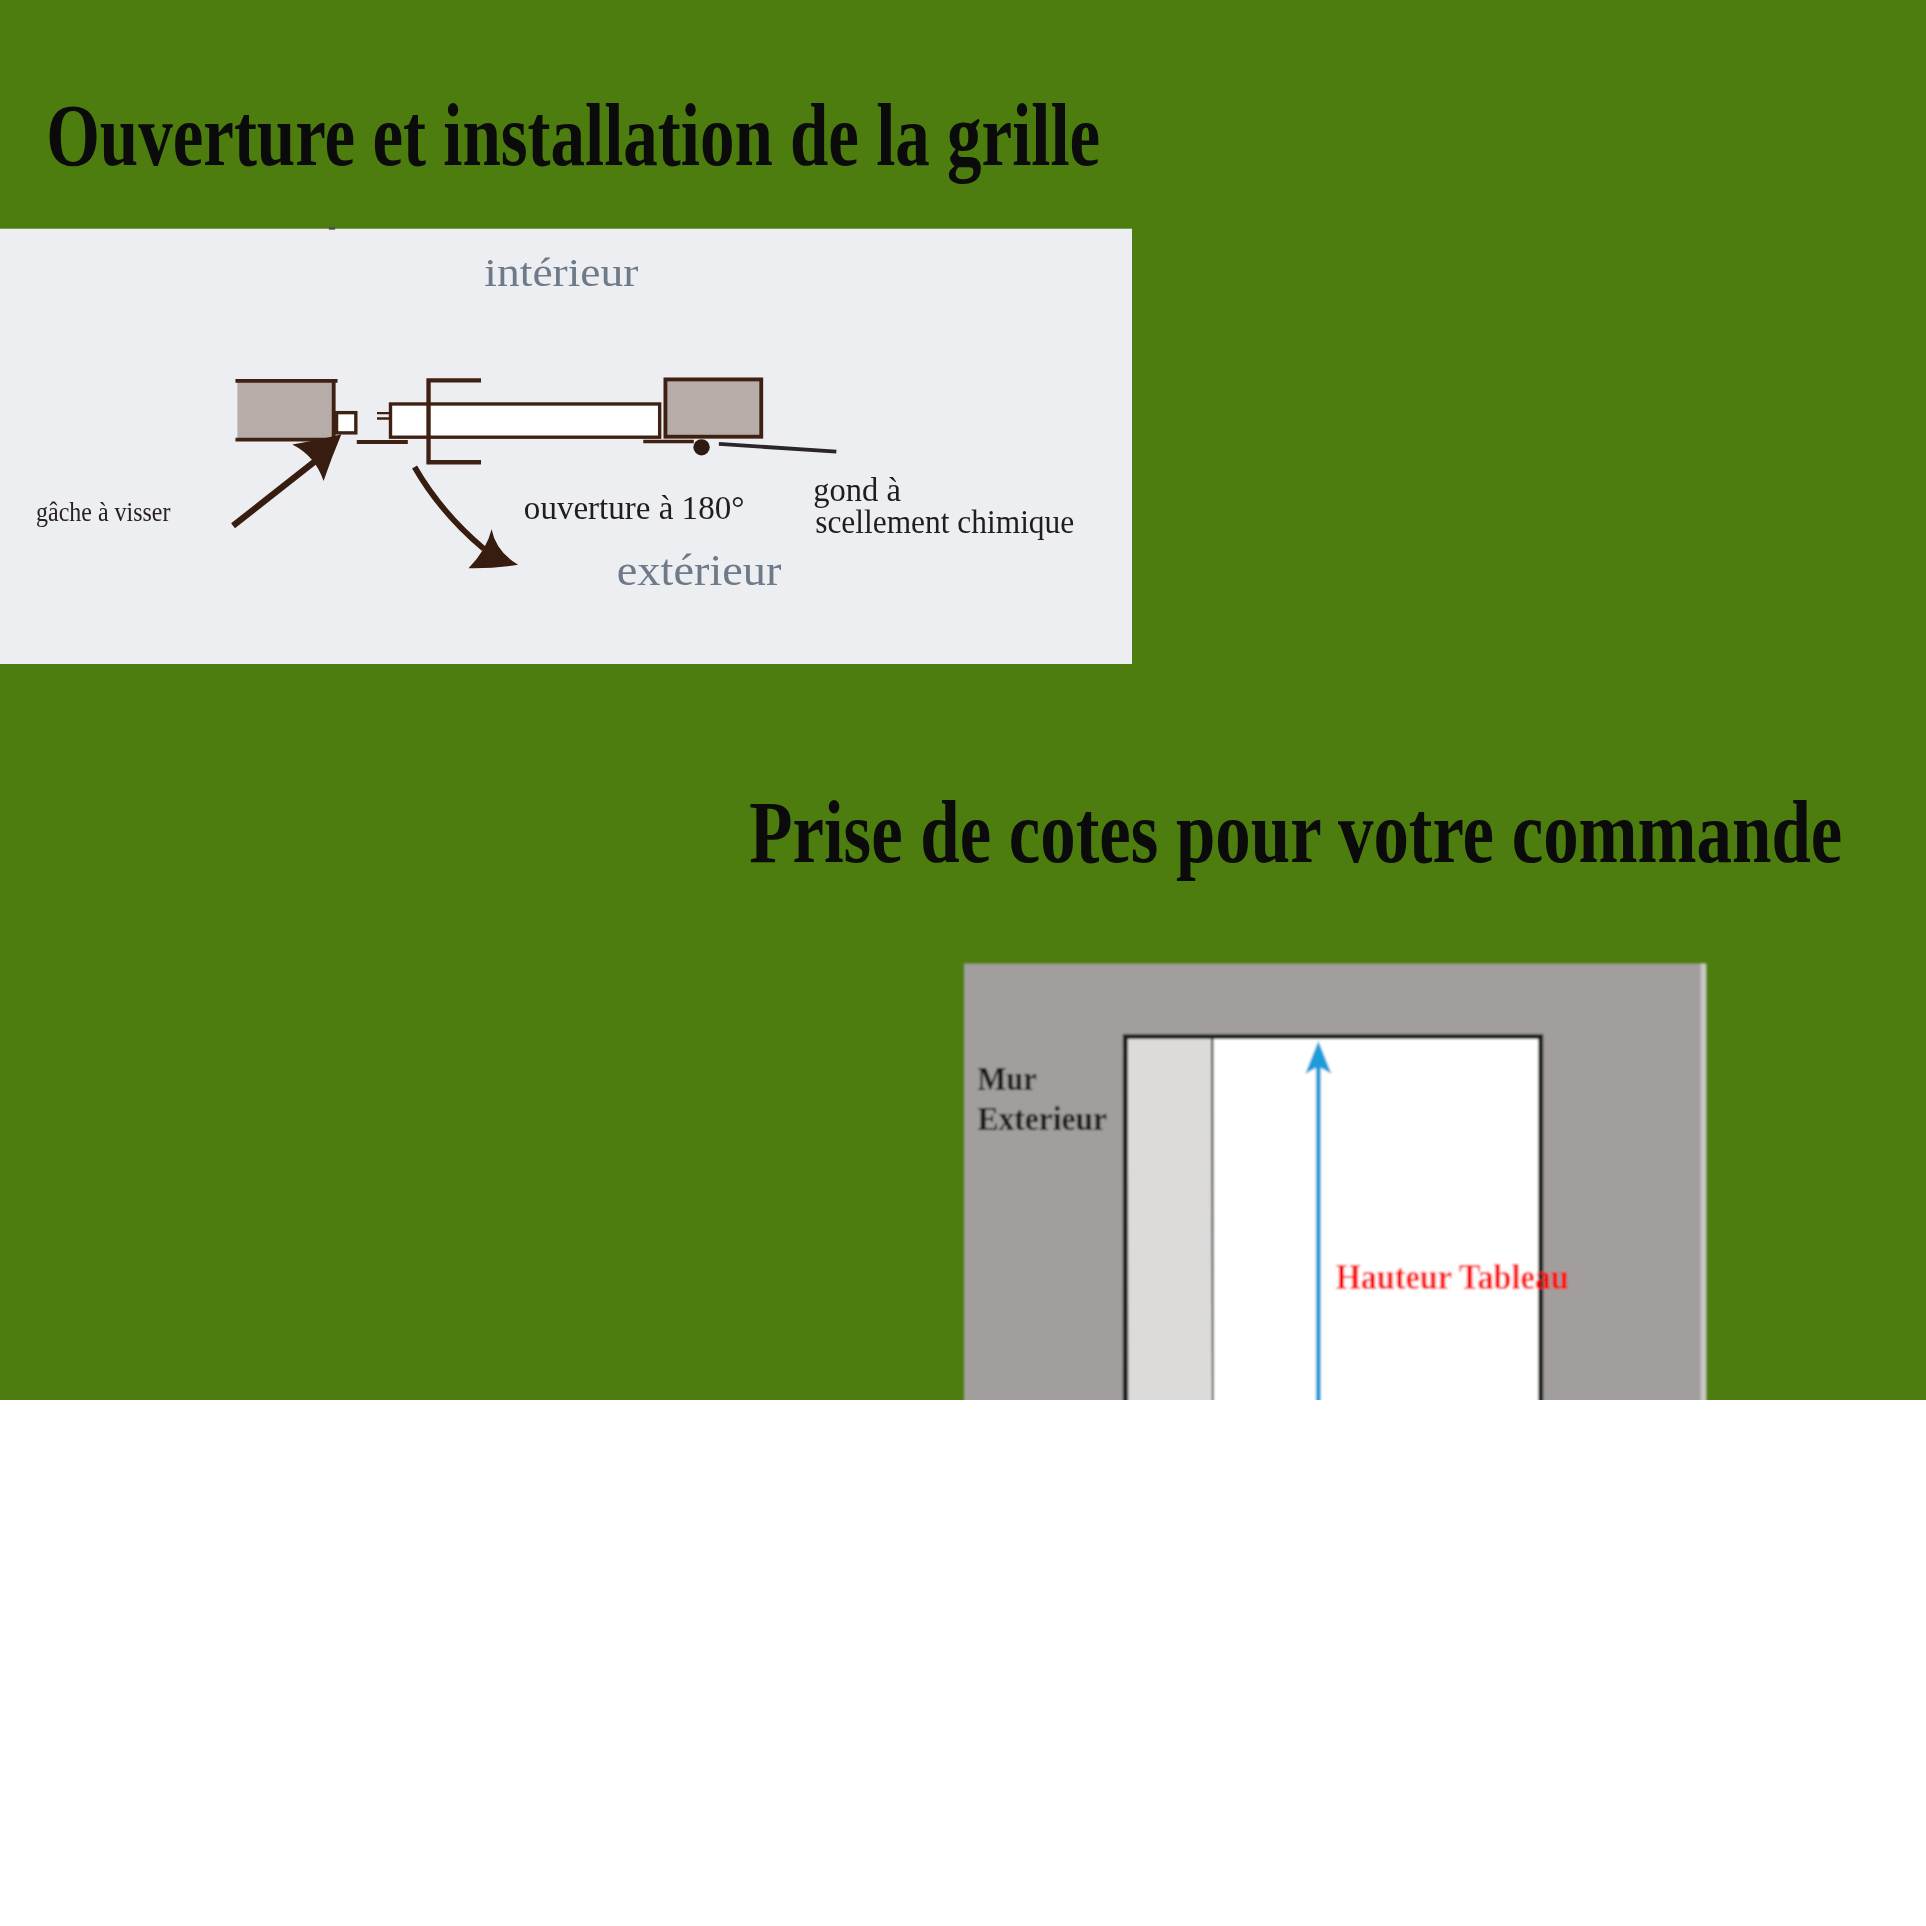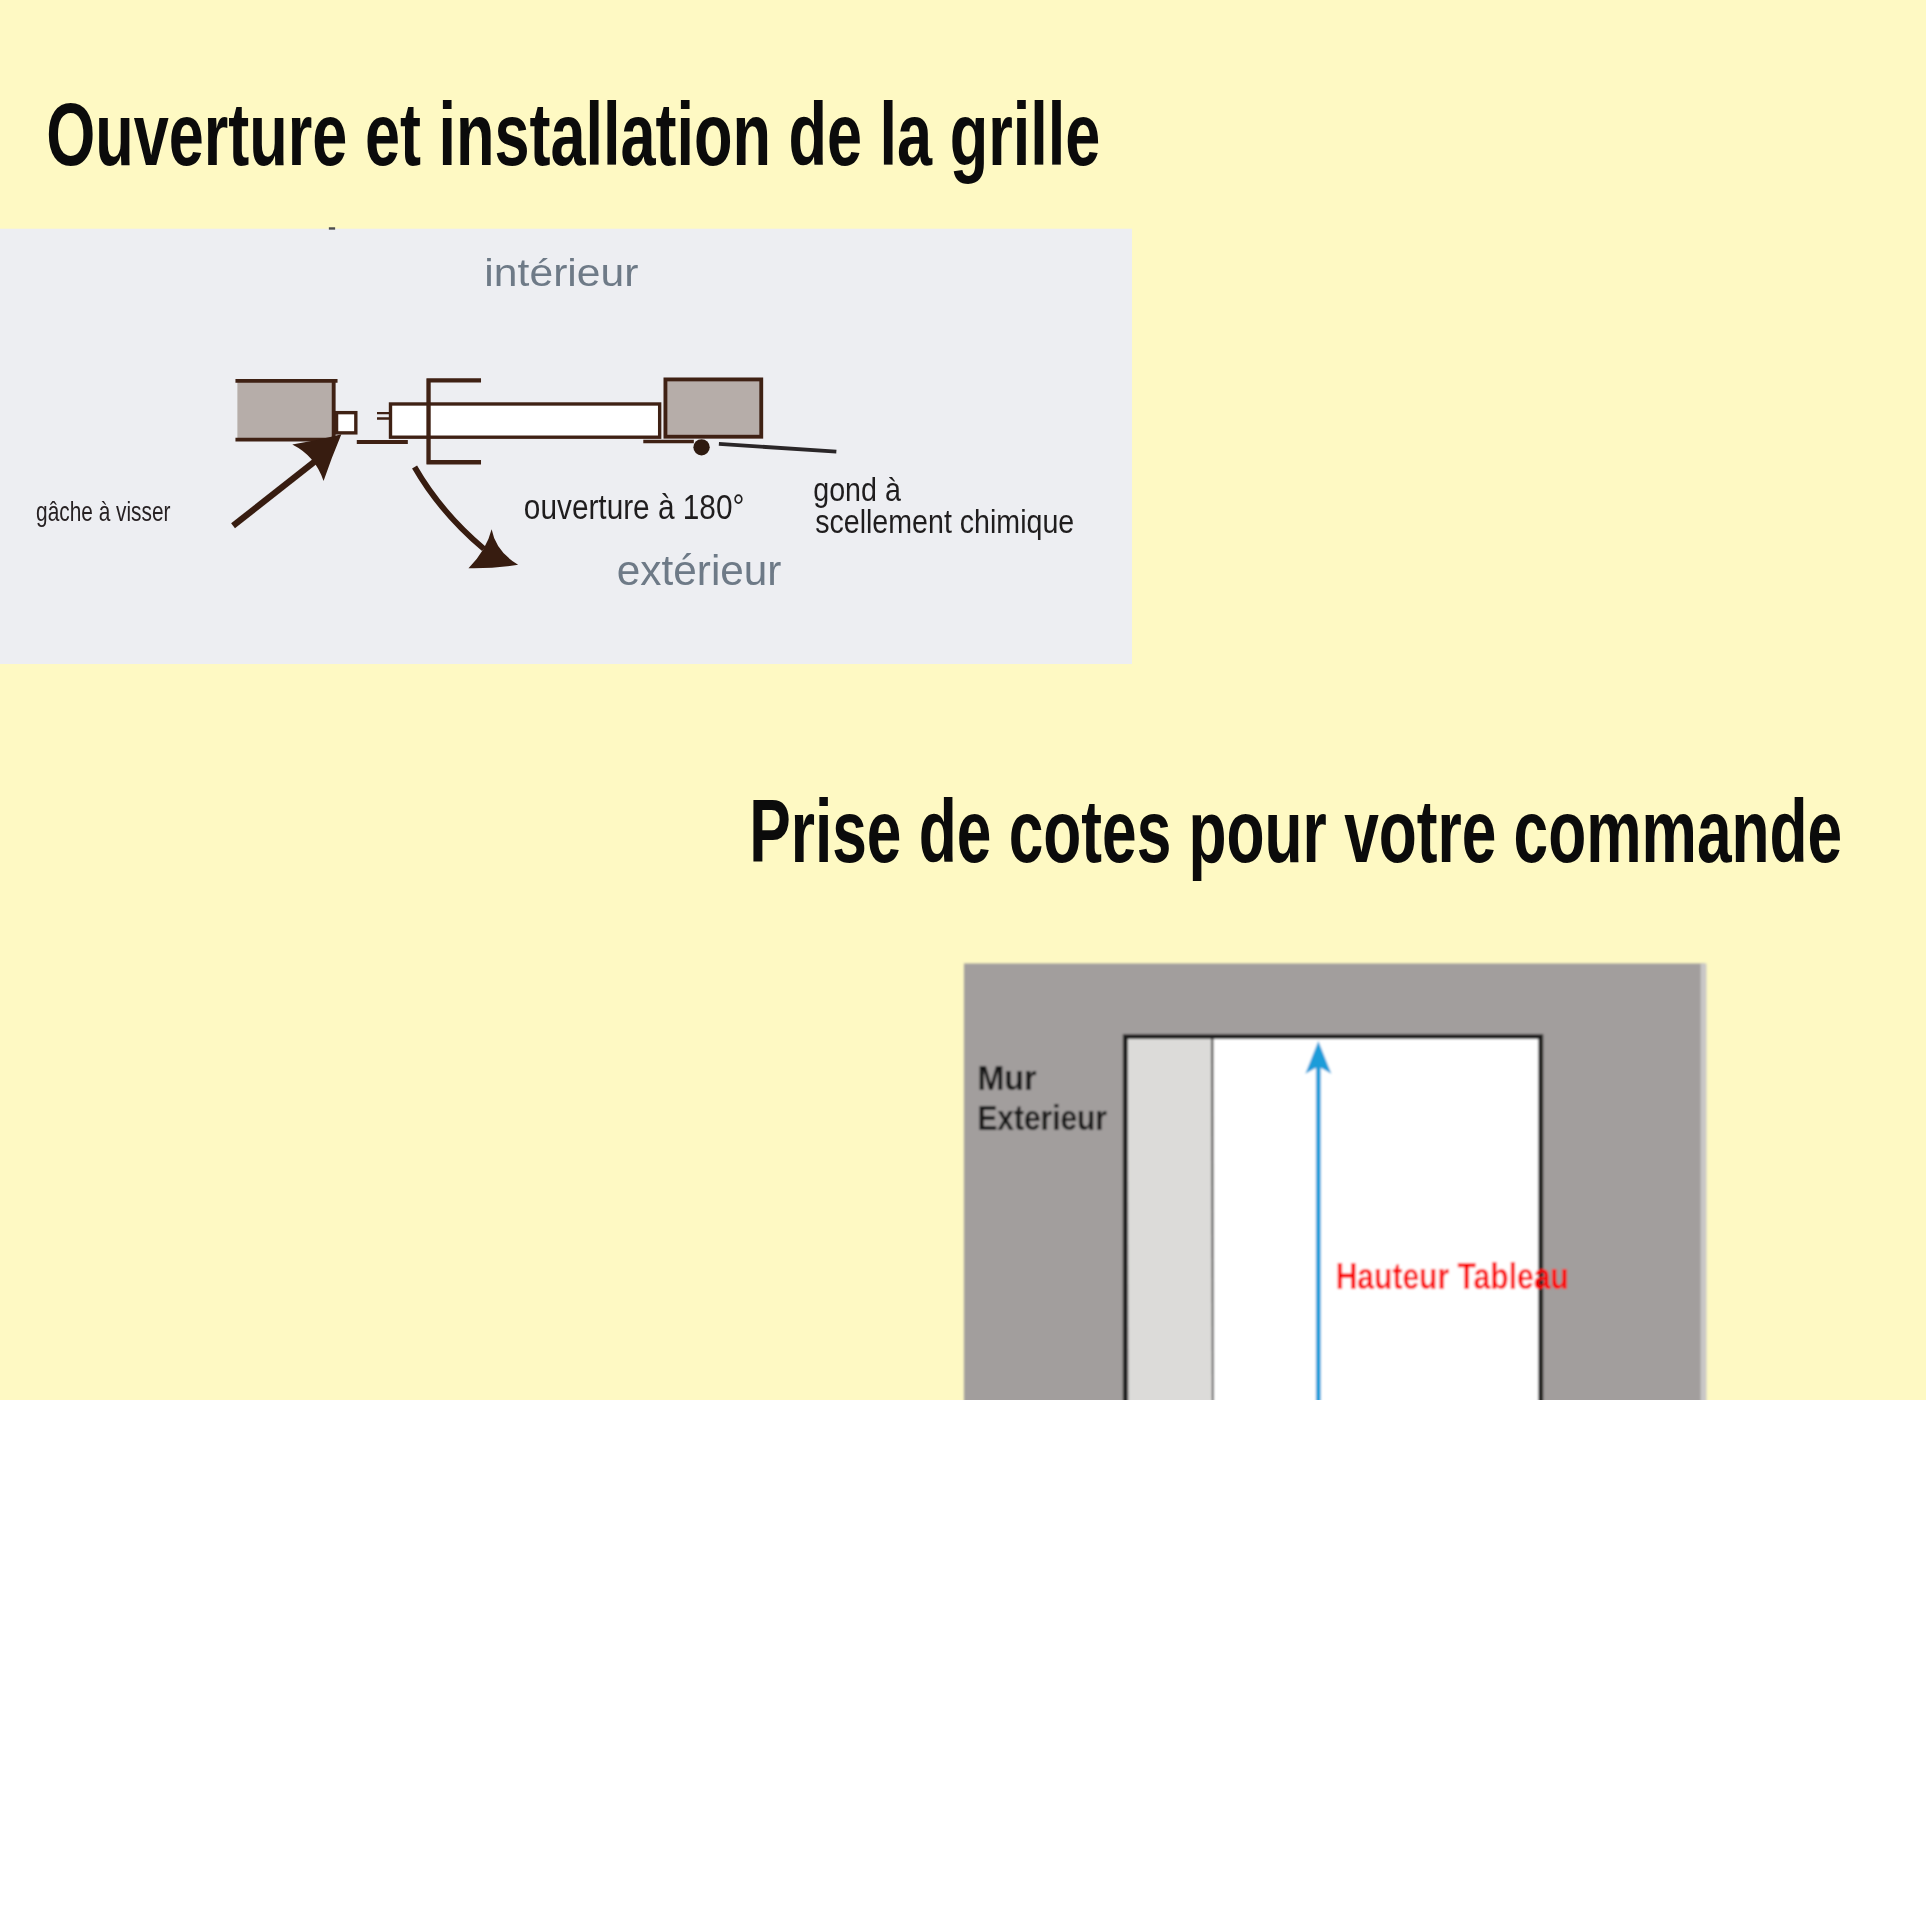--- a/index.html
+++ b/index.html
@@ -1,17 +1,17 @@
 <!DOCTYPE html>
 <html style="font-size:7.7px"><head>
 <meta charset="utf-8">
 <style>
   html,body{margin:0;padding:0;background:#ffffff;}
-  #page{position:relative;width:1926px;height:1400px;background:#fef9c3;overflow:hidden;
-        font-family:Liberation Sans, sans-serif;}
+  #page{position:relative;width:1926px;height:1400px;background:#4d7c0f;overflow:hidden;
+        font-family:Liberation Serif, serif;}
   svg{position:absolute;left:0;top:0;}
 </style>
 </head>
 <body>
 <div id="page">
 <svg width="1926" height="1926" viewBox="0 0 4000 4000" xmlns="http://www.w3.org/2000/svg">
   <defs>
         <filter id="soft" x="-2%" y="-2%" width="104%" height="104%">
           <feGaussianBlur stdDeviation="2.2"></feGaussianBlur>
         </filter>

